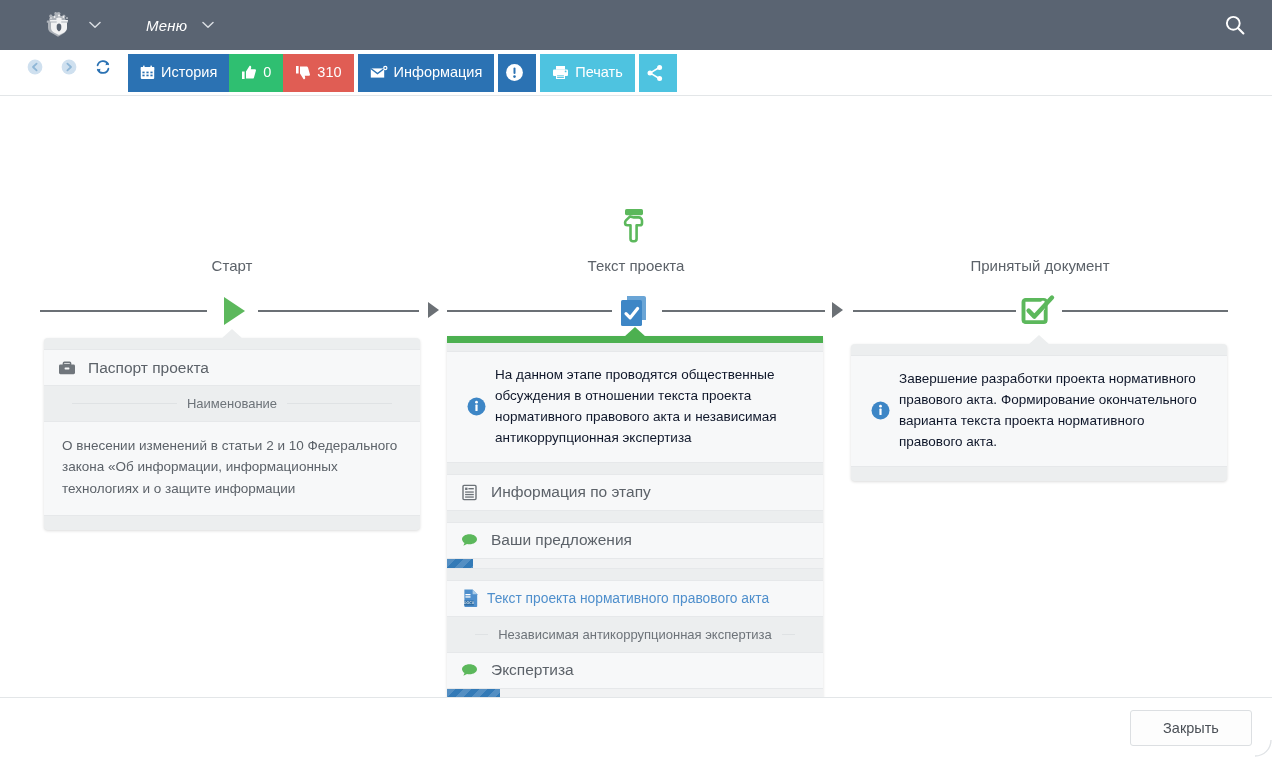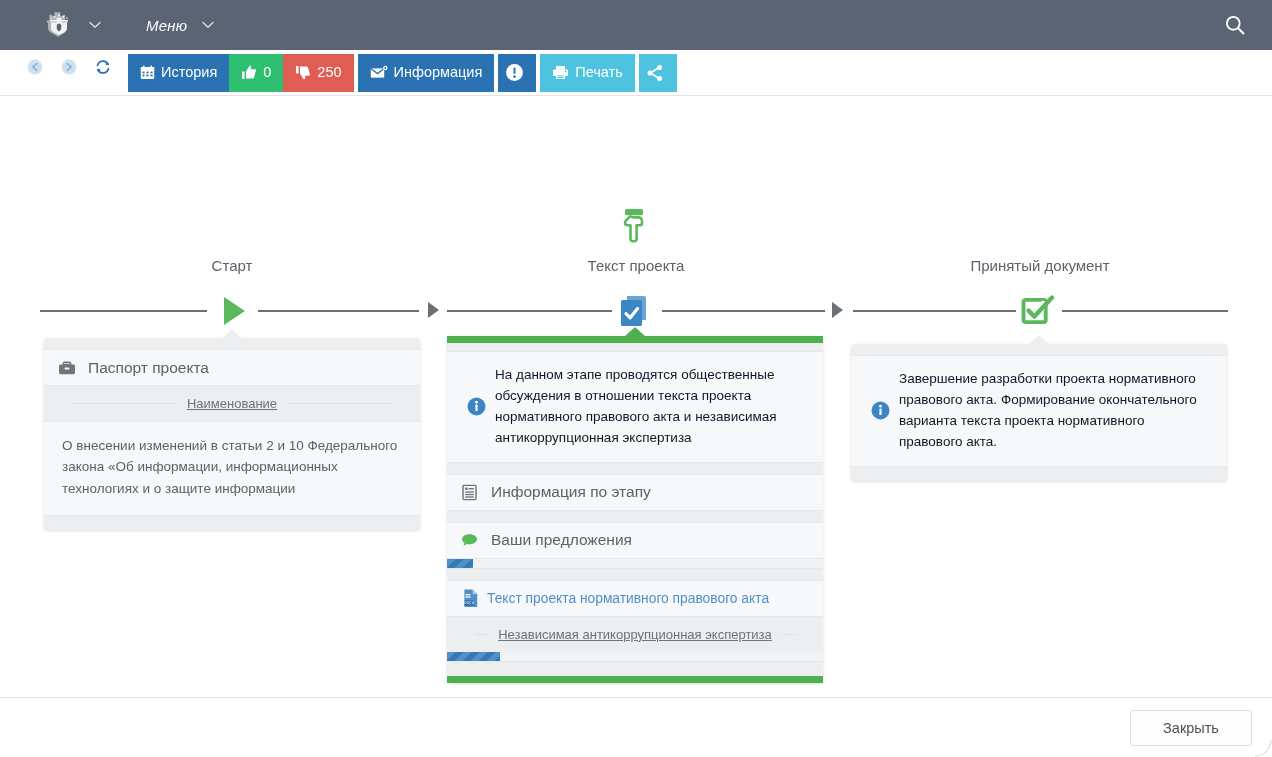--- a/index.html
+++ b/index.html
@@ -123,21 +123,21 @@
     display:flex; align-items:center; padding:13px 16px 13px 14px;
   }
   .infoblock .ibic { flex:0 0 30px; display:flex; align-items:center; justify-content:center; }
   .infoblock p {
     margin:0; font-size:13.5px; line-height:1.55; color:#0f172a;
     padding-left:4px;
   }
 
   .divider-label {
     display:flex; align-items:center; gap:10px;
-    padding:10px 28px; font-size:13px; color:#6d7379;text-decoration:underline;
+    padding:10px 28px; font-size:13px; color:#6d7379;
   }
   .divider-label .ln { flex:1; height:1px; background:#dfe2e4; }
   .divider-label span.txt { white-space:nowrap; }
 
   .progressbar {
     height:10px; background:#f1f2f3;
     border-bottom:1px solid #e6e8ea;
     position:relative; overflow:hidden;
   }
   .progressbar > i {
@@ -256,21 +256,21 @@
           </svg>
       </span>
       <span>0</span>
     </button>
     <button class="tbtn red">
       <span class="ic">
         <svg width="16" height="15" viewBox="0 0 16 15">
             <path d="M1 1h2.6v7.4H1zM5 8.4 8.6 14.3c.7.1 1.6-.3 1.6-1.2 0-.9-.5-2.3-.5-2.3h4.1c.9 0 1.4-.8 1.1-1.6L13 2.6C12.8 1.8 12.2 1.4 11.4 1.4H5z" fill="#fff"></path>
           </svg>
       </span>
-      <span>250</span>
+      <span>310</span>
     </button>
     <div class="gap"></div>
     <button class="tbtn blue">
       <span class="ic">
         <svg width="18" height="15" viewBox="0 0 18 15">
             <path d="M.8 3.4h13.4v9.2H.8z" fill="#fff"></path>
             <path d="M.8 3.4 7.5 8.6l6.7-5.2" fill="none" stroke="#2b72b3" stroke-width="1.3"></path>
             <circle cx="15.3" cy="3" r="2.2" fill="#fff"></circle>
             <circle cx="15.3" cy="3" r="1" fill="#2b72b3"></circle>
           </svg>
@@ -445,20 +445,28 @@
       </span>
       <a class="filelink" href="#">Текст проекта нормативного правового акта</a>
     </div>
 
     <div class="divider-label" style="background:#eceeef; justify-content:center;">
       <span class="ln"></span>
       <span class="txt">Независимая антикоррупционная экспертиза</span>
       <span class="ln"></span>
     </div>
 
+    <div class="row">
+      <span class="ric">
+        <svg width="17" height="15" viewBox="0 0 17 15">
+            <path d="M8.5 1.2c4.2 0 7.5 2.2 7.5 5s-3.3 5-7.5 5c-.9 0-1.7-.1-2.5-.3l-3.6 1.9 1.1-2.8C1.9 8.9 1 7.2 1 6.2c0-2.8 3.3-5 7.5-5z" fill="#5cb85c"></path>
+          </svg>
+      </span>
+      <span class="rlabel">Экспертиза</span>
+    </div>
     <div class="progressbar">
       <i style="width:14%"></i>
     </div>
 
     <div style="height:14px;"></div>
     <div class="bottomband"></div>
   </div>
 
   <div class="card" style="left:851px; top:248px; width:376px;">
     <div class="card-notch"></div>

